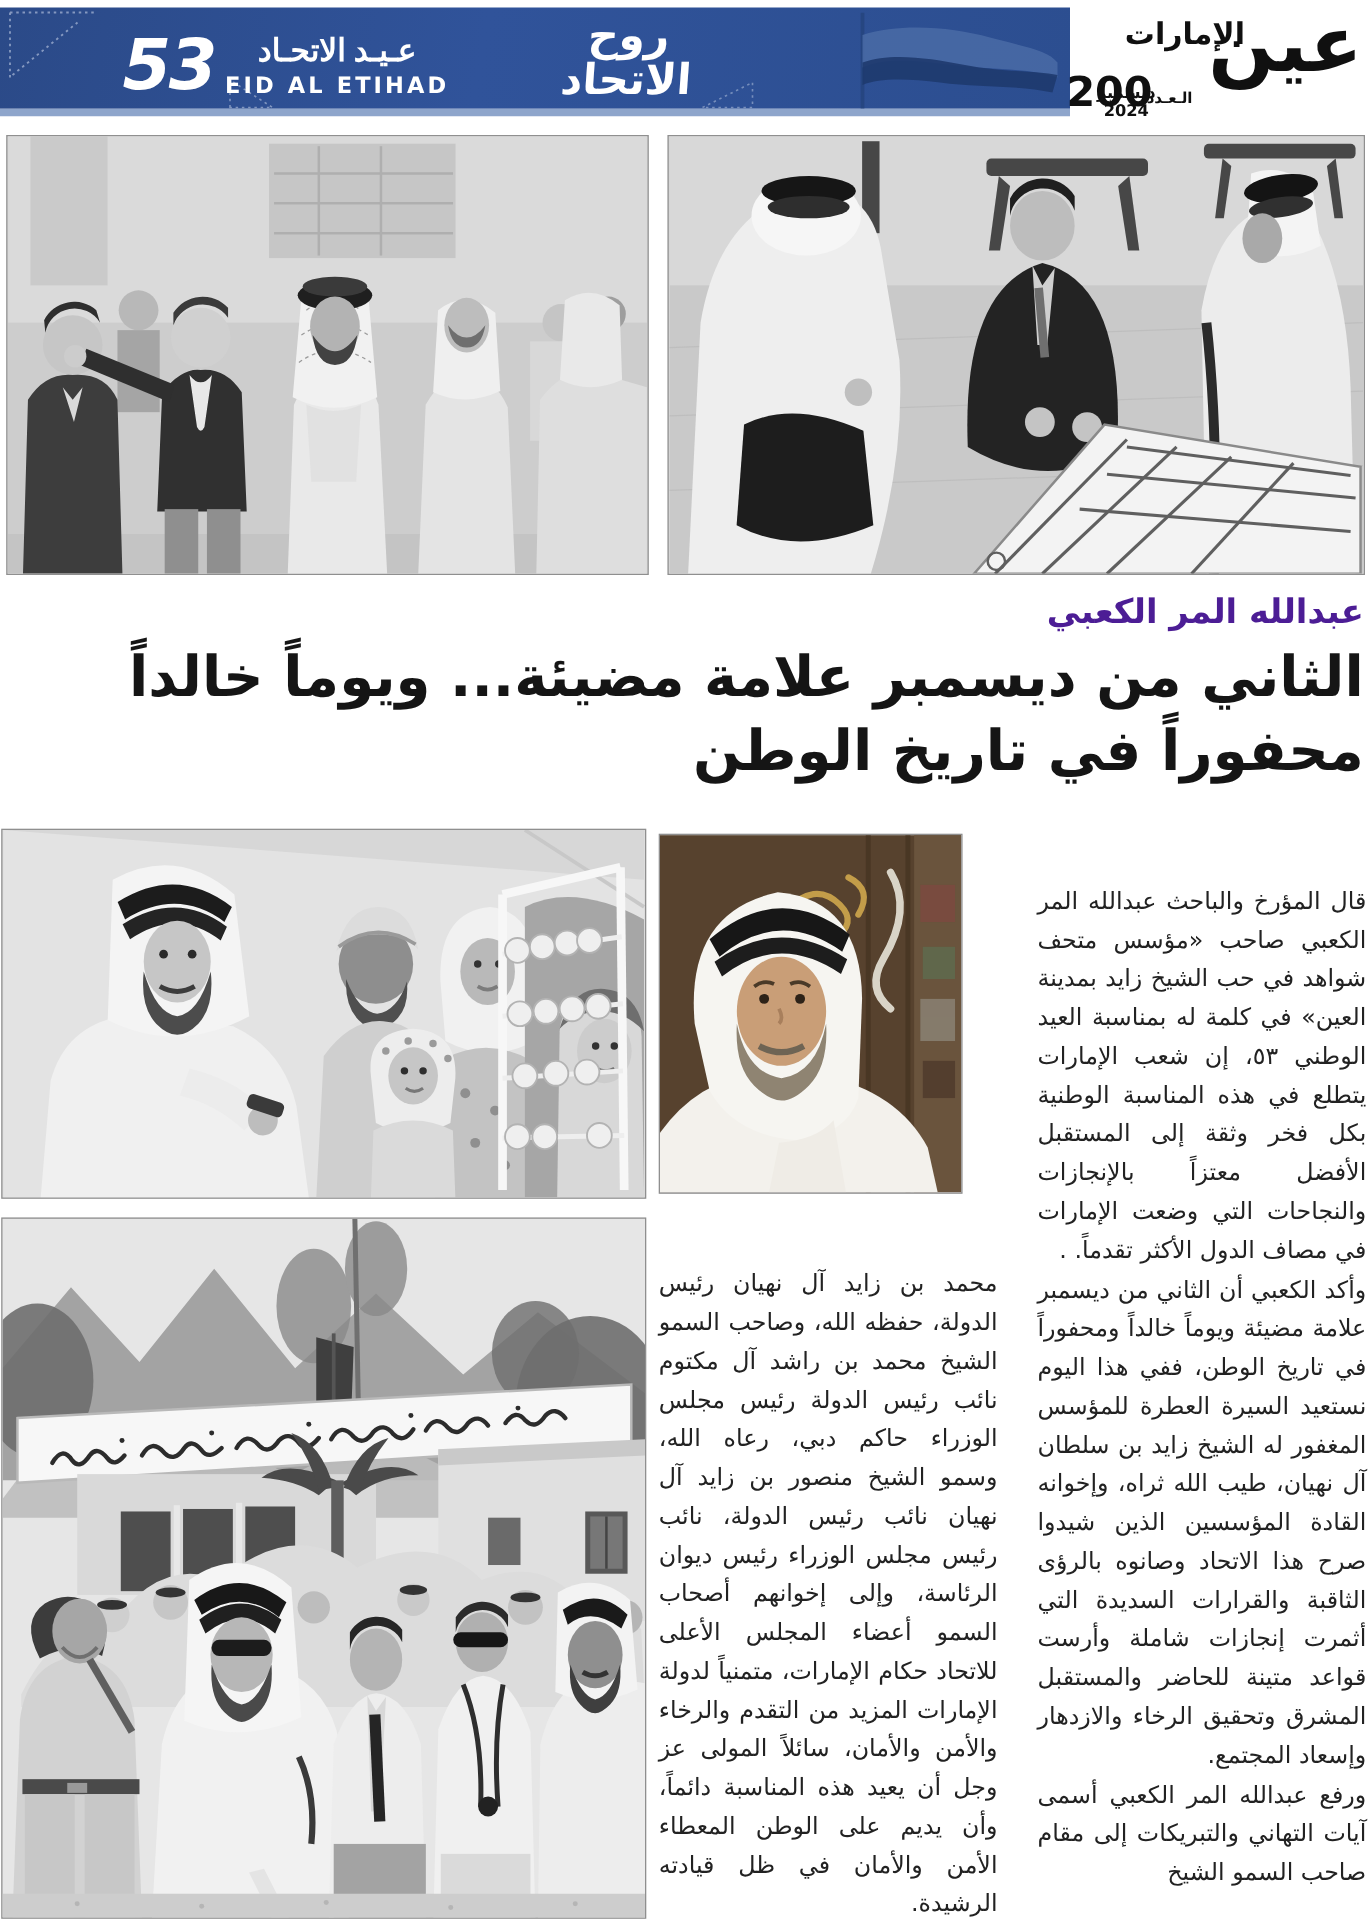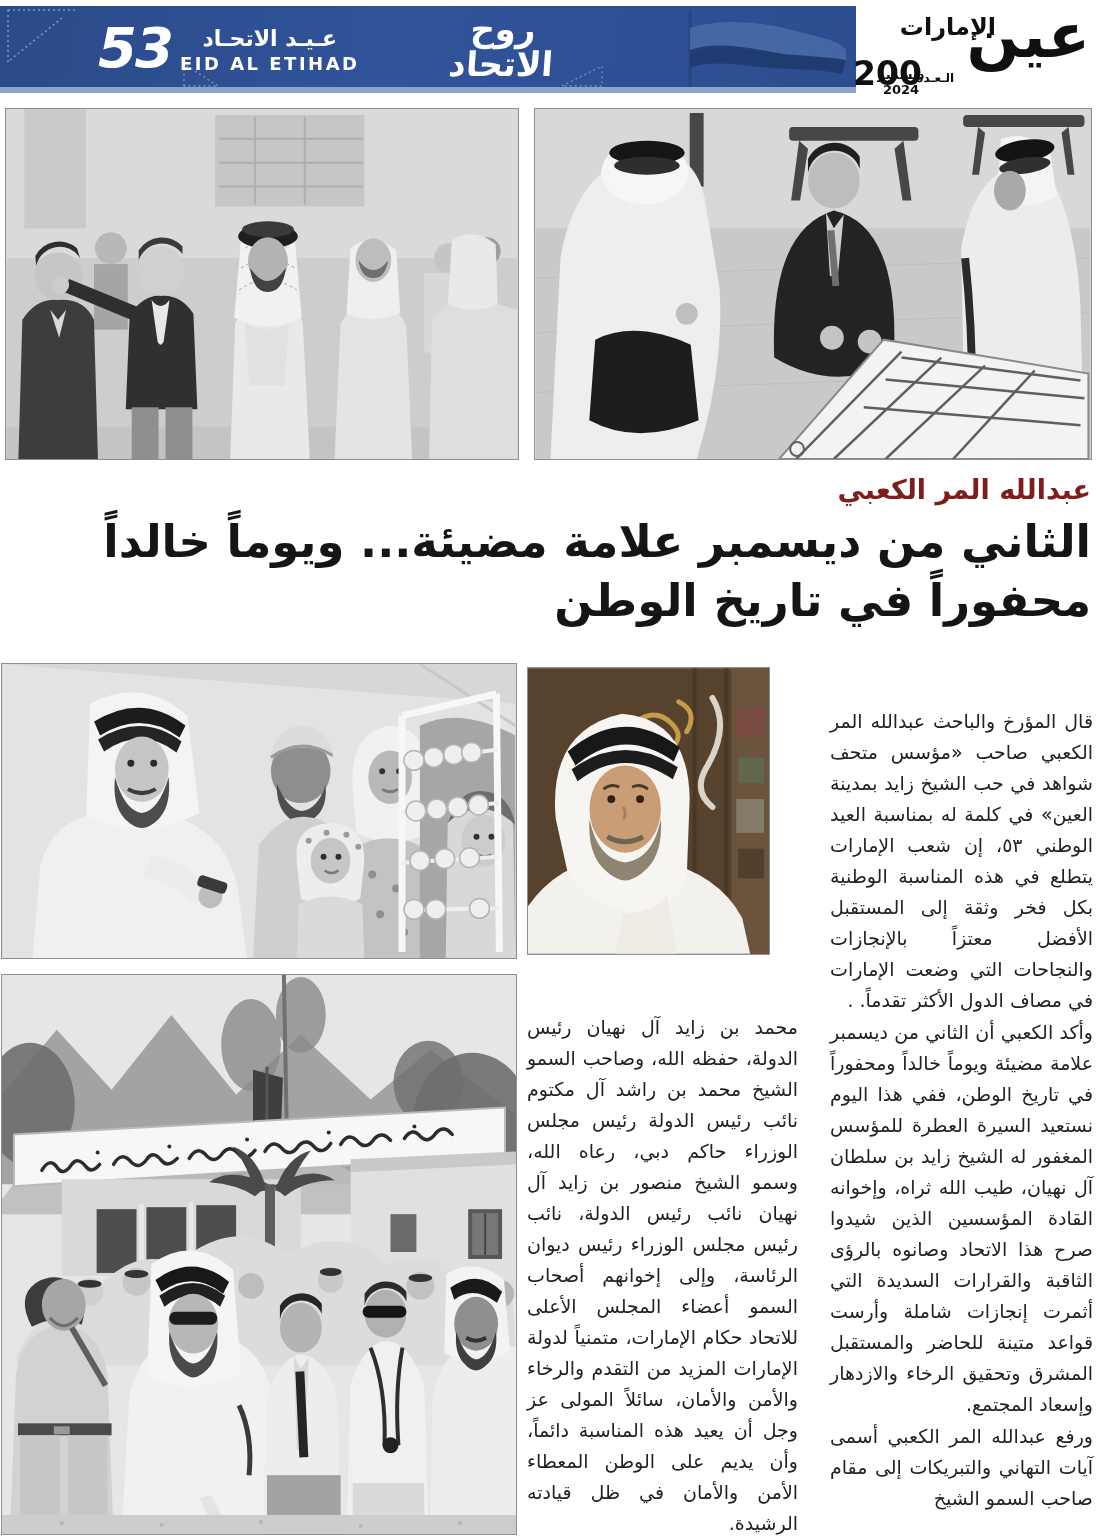--- a/index.html
+++ b/index.html
@@ -7,42 +7,42 @@
         font-family:"DejaVu Sans",sans-serif;direction:rtl;}
   
   .blue-bar{position:absolute;left:0;top:6px;width:856px;height:81px;
             background:linear-gradient(100deg,#2b4a88 0%,#30539a 45%,#2c4e90 100%);overflow:hidden;}
   .blue-strip{position:absolute;left:0;top:87px;width:856px;height:6px;background:#8ea5cb;}
   .orn{position:absolute;}
   .eid-badge{position:absolute;left:98px;top:12px;display:flex;align-items:flex-end;gap:8px;
              color:#fff;direction:ltr;}
   .eid-num{font-size:56px;font-weight:bold;font-style:italic;line-height:.92;letter-spacing:-2px;}
   .eid-text{display:flex;flex-direction:column;align-items:center;margin-top:8px;}
-  .eid-ar{font-size:22px;font-weight:bold;}
+  .eid-ar{font-size:25px;font-weight:bold;font-family:Liberation Serif, serif;}
   .eid-en{font-size:18px;font-weight:bold;letter-spacing:2.5px;margin-top:2px;}
   .calligraphy{position:absolute;left:424px;top:6px;width:156px;color:#fff;font-size:34px;
                font-weight:bold;text-align:center;line-height:1.02;transform:skewX(-4deg);}
   .flag-mark{position:absolute;left:668px;top:4px;}
   .masthead{position:absolute;left:860px;top:5px;width:232px;height:92px;color:#101010;}
   .m-main{position:absolute;right:2px;top:0;font-size:62px;font-weight:900;line-height:1;}
   .m-sec{position:absolute;right:96px;top:8px;font-size:24px;font-weight:700;}
   .m-label{position:absolute;right:138px;top:43px;font-size:12px;font-weight:bold;letter-spacing:4px;margin-top:23px;}
   .m-num{position:absolute;right:170px;top:52px;font-size:33px;font-weight:bold;direction:ltr;line-height:1;}
   .m-date{position:absolute;right:150px;top:62px;font-size:13px;font-weight:bold;text-align:center;}
   
   .photo{position:absolute;border:1px solid #8f8f8f;box-sizing:border-box;overflow:hidden;background:#ddd;}
   #photo-tl{left:5px;top:108px;width:514px;height:352px;}
   #photo-tr{left:534px;top:108px;width:558px;height:352px;}
   #photo-portrait{left:527px;top:667px;width:243px;height:288px;}
   #photo-ml{left:1px;top:663px;width:516px;height:296px;}
   #photo-bl{left:1px;top:974px;width:516px;height:561px;}
   .photo svg{display:block;}
   
   .byline{position:absolute;left:0;top:474px;width:1091px;text-align:right;font-size:27px;
-          font-weight:700;color:#7f1d1d;}
+          font-weight:700;color:#4c1d95;}
   .headline{position:absolute;left:0;top:512px;width:1091px;text-align:right;color:#151515;
             font-weight:800;}
   .headline .l1{font-size:45px;line-height:1.32;}
   .col{font-size:19px;line-height:31px;text-align:justify;color:#222;margin-top:44px;}
   .col p{margin:0 0 1px 0;}
   .col-right{position:absolute;left:830px;top:662px;width:263px;}
   .col-middle-text{position:absolute;left:527px;top:968px;width:271px;}
 </style>
 </head>
 <body>

